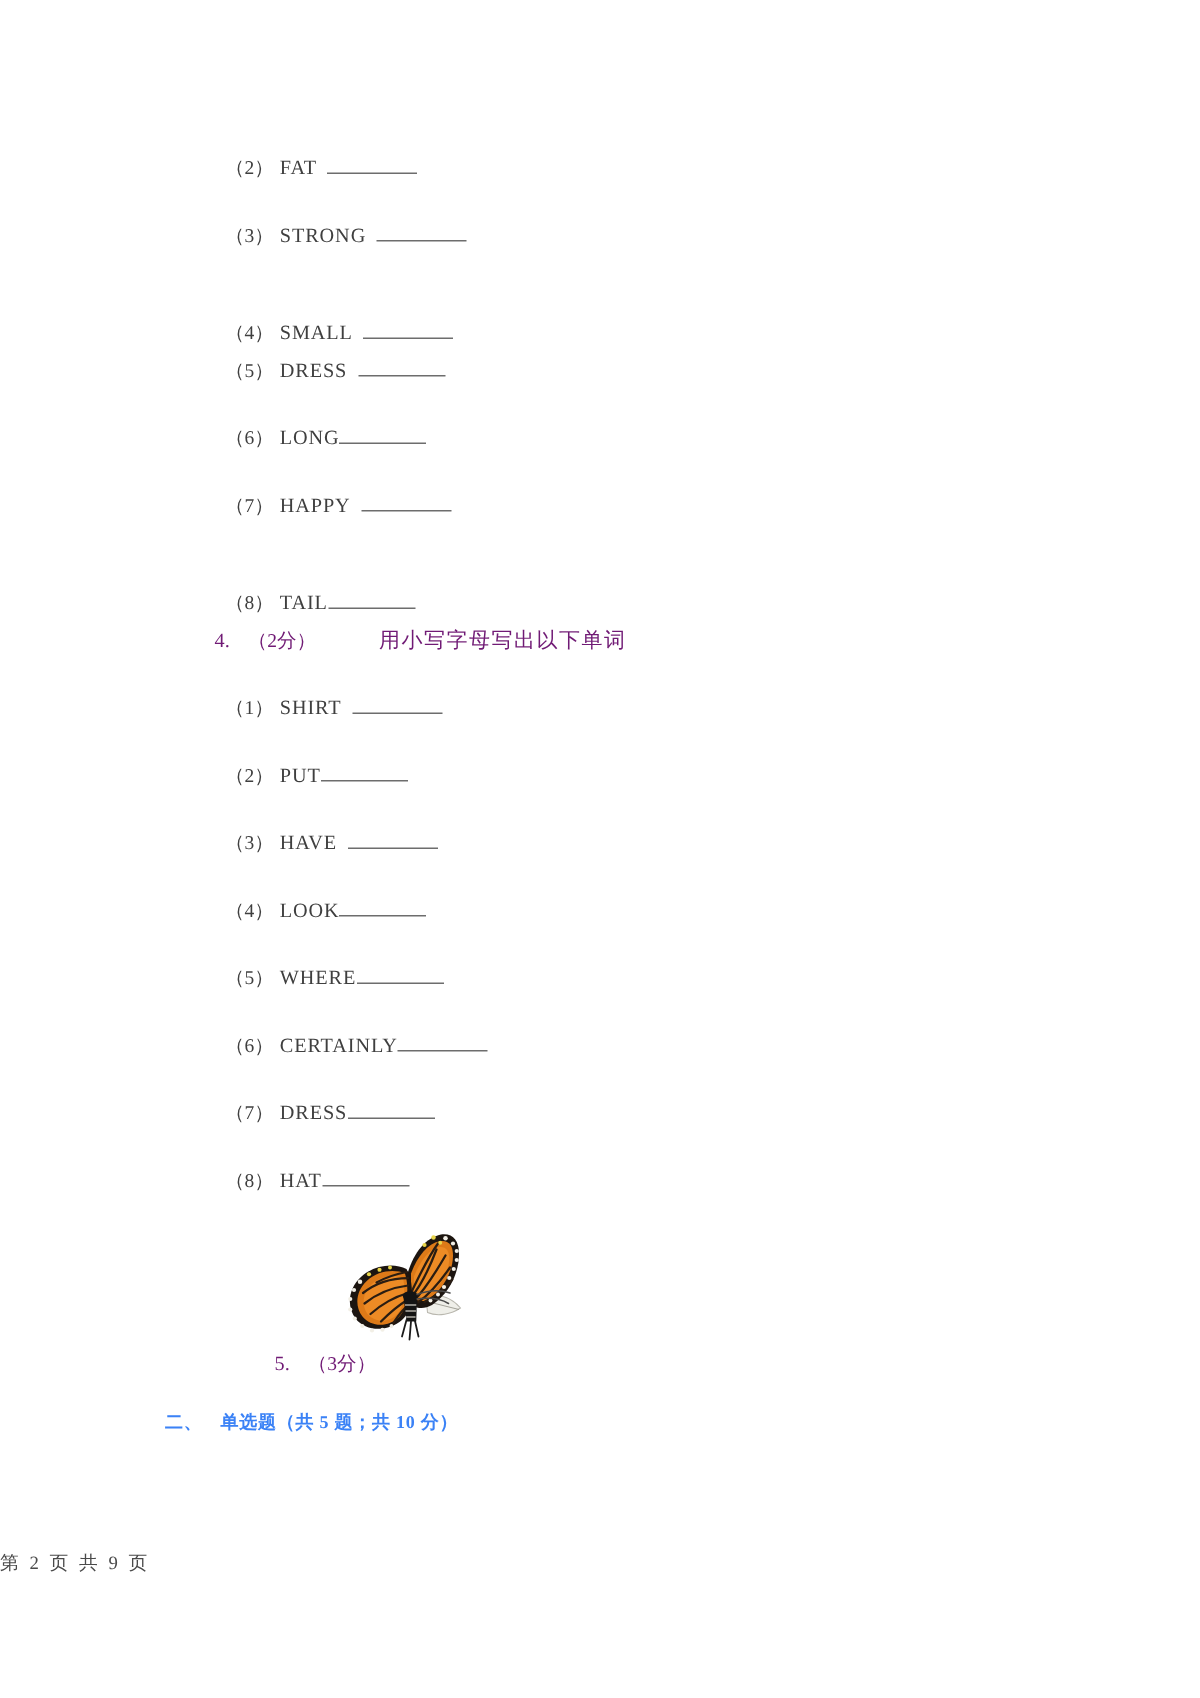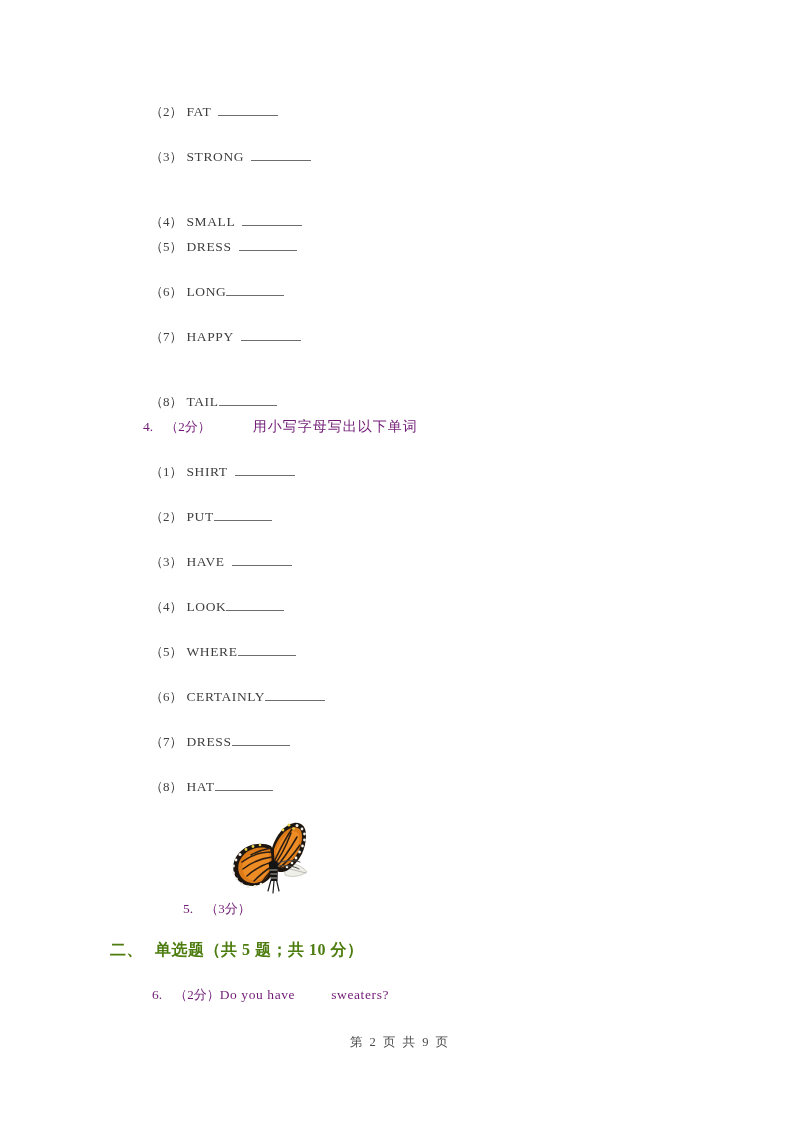--- a/index.html
+++ b/index.html
@@ -70,31 +70,30 @@
     letter-spacing: 1px;
   }
   .gap-big { display:inline-block; width:42px; }
   .gap-mid { display:inline-block; width:12px; }
 
   
   .section-head {
     position: absolute;
     white-space: nowrap;
     font-weight: bold;
-    font-size: 16px;
-    color: #4d7c0f;
+    font-size: 12px;
+    color: #3b82f6;
     letter-spacing: 0.5px;
   }
   .section-head .sec-num { margin-right: 12px; }
 
   
   .footer {
     position: absolute;
     width: 800px;
-    text-align: center;
     font-size: 12.5px;
     color: #4a4a4a;
     letter-spacing: 2px;
   }
 
   
   .butterfly-wrap {
     position: absolute;
     width: 86px;
     height: 80px;
@@ -261,19 +260,16 @@
 
   <div class="qhead" style="left:143px; top:900px;margin-left:40px;">
     <span class="qnum">5.</span><span class="gap-mid"></span><span class="qscore">（3分）</span>
   </div>
 
 
   <div class="section-head" style="left:110px; top:940px;">
     <span class="sec-num">二、</span><span>单选题（共 5 题；共 10 分）</span>
   </div>
 
-  <div class="qhead" style="left:152px; top:986px;">
-    <span class="qnum">6.</span><span class="gap-mid"></span><span class="qscore">（2分）</span><span class="word">Do you have</span><span style="display:inline-block;width:36px;"></span><span class="word">sweaters?</span>
-  </div>
 
   <div class="footer" style="left:0; top:1034px;">第 2 页 共 9 页</div>
 
 </div>
 
 </body></html>

